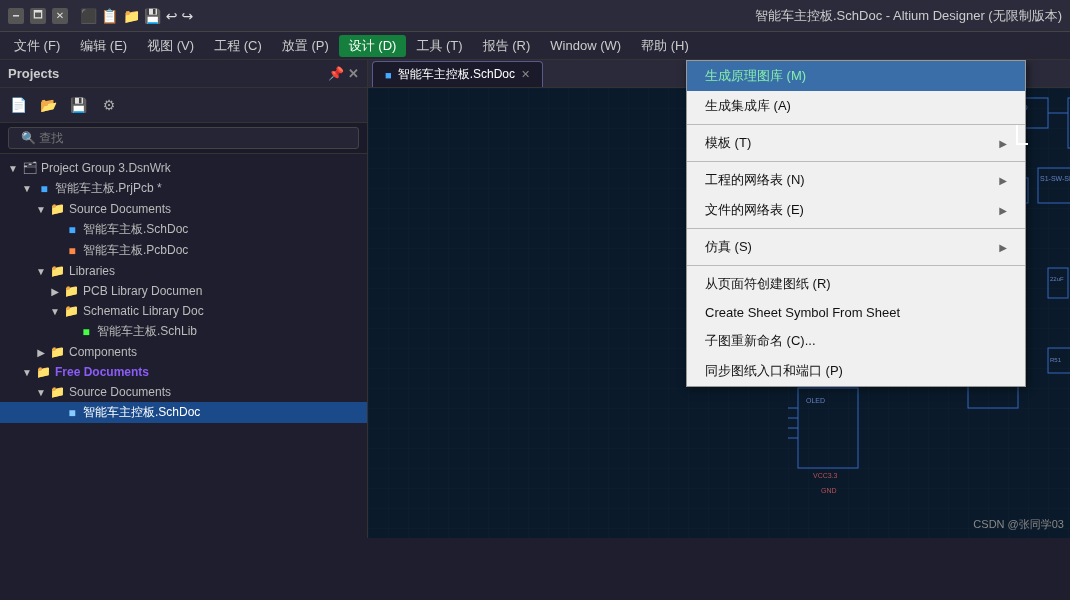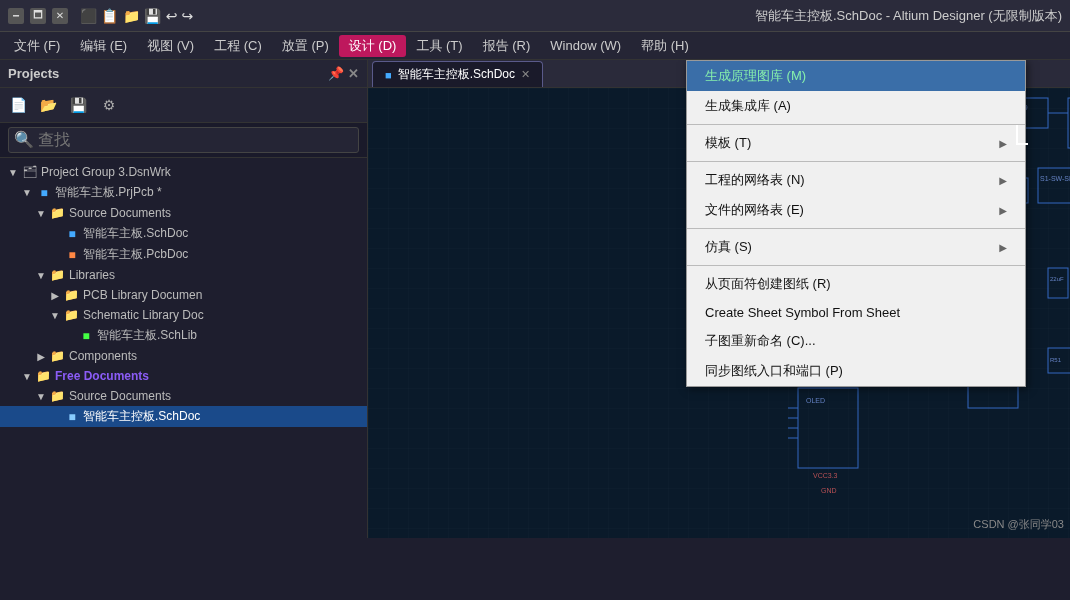--- a/index.html
+++ b/index.html
@@ -30,21 +30,21 @@
       border-bottom: 1px solid #333;
       color: #ccc;
       font-size: 13px;
     }
     .menu-item {
       padding: 2px 10px;
       cursor: pointer;
       border-radius: 3px;
       white-space: nowrap;
     }
-    .menu-item.active { background: #be185d; color: #fff; }
+    .menu-item.active { background: #15803d; color: #fff; }
     .toolbar-btn {
       width: 26px; height: 26px;
       display: flex; align-items: center; justify-content: center;
       background: transparent;
       border: none;
       color: #aaa;
       font-size: 14px;
       cursor: pointer;
       border-radius: 3px;
     }
@@ -113,23 +113,23 @@
     #sidebar-search {
       padding: 4px 8px;
       background: #1a1a2a;
       border-bottom: 1px solid #333;
     }
     #sidebar-search input {
       width: 100%;
       background: #252535;
       border: 1px solid #444;
       color: #ccc;
-      padding: 3px 5px;
+      padding: 3px 12px;
       border-radius: 3px;
-      font-size: 16px;
+      font-size: 12px;
     }
     #project-tree {
       flex: 1;
       overflow-y: auto;
       overflow-x: hidden;
       padding: 4px 0;
     }
     .tree-item {
       display: flex;
       align-items: center;

